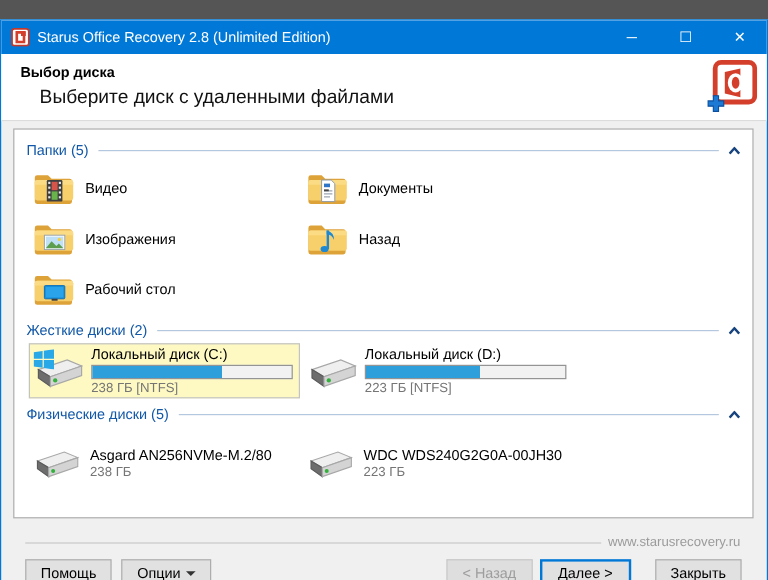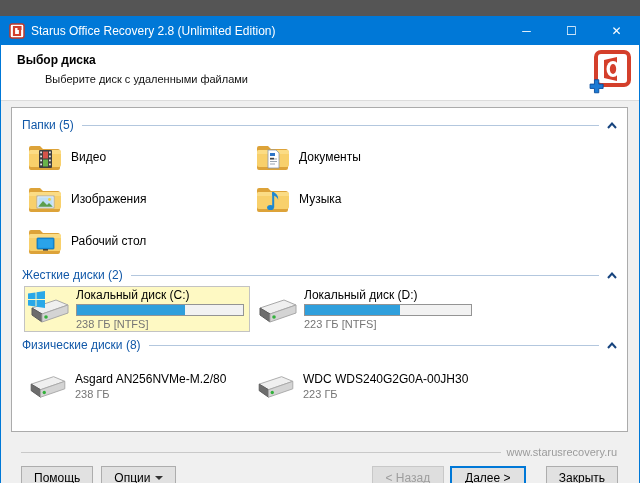--- a/index.html
+++ b/index.html
@@ -18,21 +18,21 @@
     display: flex; align-items: center; flex: 0 0 auto;
   }
   .titlebar .app-icon { width: 16px; height: 16px; margin: 0 6px 0 8px; flex: 0 0 auto; }
   .titlebar .title { font-size: 12px; flex: 1; white-space: nowrap; overflow: hidden; }
   .win-controls { display: flex; height: 100%; }
   .win-btn { width: 45px; height: 100%; display: flex; align-items: center; justify-content: center;
              font-size: 12px; color: #fff; cursor: default; }
   
   .header { background: #fff; height: 56px; position: relative; border-bottom: 1px solid #dcdcdc; flex: 0 0 auto; }
   .header .h-title { position: absolute; left: 16px; top: 8px; font-size: 12px; font-weight: bold; color: #000; }
-  .header .h-sub   { position: absolute; left: 44px; top: 28px; font-size: 11px; color: #111; }
+  .header .h-sub   { position: absolute; left: 32px; top: 28px; font-size: 16px; color: #111; }
   .header .logo { position: absolute; right: 8px; top: 5px; width: 44px; height: 49px; }
   
   .body { flex: 1; padding: 6px 11px 0 10px; border-radius: 25px; }
   .panel {
     background: #fff; border: 1px solid #ababab; height: 325px;
     padding: 4px 10px 0 10px; overflow: hidden;
   }
   .section-head { display: flex; align-items: center; gap: 8px; margin: 6px 0 4px 0; cursor: default; }
   .section-head .s-label { font-size: 12px; color: #1158a8; white-space: nowrap; }
   .section-head .s-line { flex: 1; border-top: 1px solid #b3c7de; height: 0; }
@@ -181,21 +181,21 @@
         </div>
         <div class="folder-item">
           <svg class="f-icon" viewBox="0 0 34 30">
             <use href="#folder-base"></use>
             <g fill="#1e88d2">
               <ellipse cx="14.5" cy="23.5" rx="3.4" ry="2.6"></ellipse>
               <rect x="16.2" y="8" width="2" height="15.5"></rect>
               <path d="M16.2,8 q6.5,1.5 6,8 q-1.5,-4.5 -6,-4.5 z"></path>
             </g>
           </svg>
-          <span class="f-label">Музыка</span>
+          <span class="f-label">Назад</span>
         </div>
         <div class="folder-item">
           <svg class="f-icon" viewBox="0 0 34 30">
             <use href="#folder-base"></use>
             <rect x="9" y="12" width="17" height="11" rx="0.8" fill="#1590dc" stroke="#0d6eb8" stroke-width="0.8"></rect>
             <rect x="10.2" y="13.2" width="14.6" height="8.6" fill="#2aa3ea"></rect>
             <rect x="15" y="23" width="5" height="1.6" fill="#3c3c3c"></rect>
           </svg>
           <span class="f-label">Рабочий стол</span>
         </div>
@@ -242,21 +242,21 @@
             <div class="d-title">Локальный диск (D:)</div>
             <div class="d-bar">
               <div class="d-fill" style="width: 57%;"></div>
             </div>
             <div class="d-size">223 ГБ [NTFS]</div>
           </div>
         </div>
       </div>
 
       <div class="section-head">
-        <span class="s-label">Физические диски (8)</span>
+        <span class="s-label">Физические диски (5)</span>
         <span class="s-line"></span>
         <svg class="chev" viewBox="0 0 10 7">
             <use href="#chevron-up"></use>
           </svg>
       </div>
       <div class="grid2">
         <div class="phys-item">
           <svg class="p-icon" viewBox="0 0 40 30">
               <use href="#drive-3d"></use>
             </svg>

